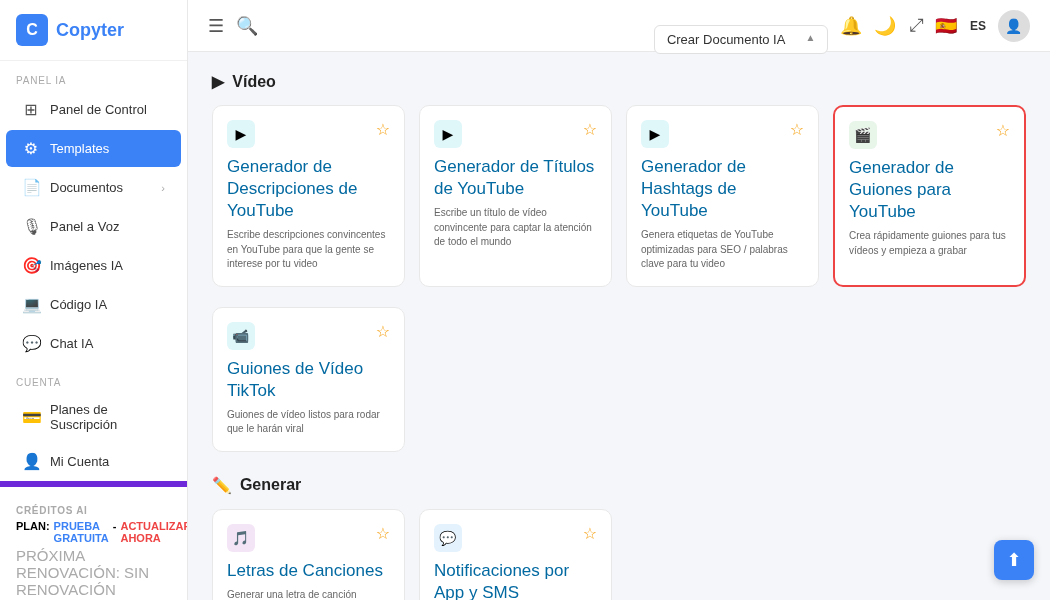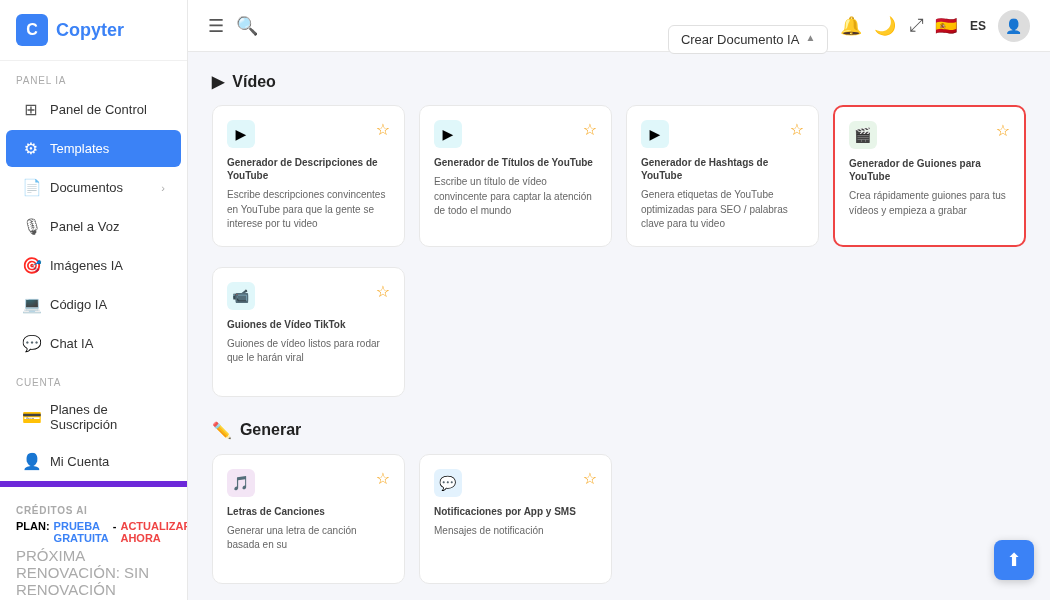--- a/index.html
+++ b/index.html
@@ -86,21 +86,21 @@
       border-bottom: 1px solid #e8e8e8;
       height: 52px;
       display: flex;
       align-items: center;
       padding: 0 20px;
       gap: 12px;
     }
     .topbar-hamburger { font-size: 18px; color: #555; cursor: pointer; }
     .topbar-search { font-size: 18px; color: #555; cursor: pointer; margin-right: auto; }
     .topbar-btn {
-      display: flex; align-items: flex-start; gap: 6px;
+      display: flex; align-items: flex-start; gap: 20px;
       background: #fff; border: 1px solid #e0e0e0; border-radius: 6px;
       padding: 6px 12px; font-size: 13px; cursor: pointer; color: #333; margin-top: 28px;
     }
     .topbar-btn .chevron-up { font-size: 10px; color: #888; }
     .topbar-icon { font-size: 18px; color: #555; cursor: pointer; }
     .flag { font-size: 18px; cursor: pointer; }
     .lang { font-size: 12px; font-weight: 600; color: #333; }
     .avatar {
       width: 32px; height: 32px; border-radius: 50%;
       background: #ddd; display: flex; align-items: center; justify-content: center;
@@ -152,23 +152,23 @@
     .card-type-icon {
       width: 28px; height: 28px;
       background: #e0f7fa;
       border-radius: 6px;
       display: flex; align-items: center; justify-content: center;
       font-size: 14px;
     }
     .star-icon { color: #f59e0b; font-size: 16px; cursor: pointer; }
 
     .card-title {
-      font-size: 10px;
-      font-weight: 700;
-      color: #404040;
+      font-size: 17px;
+      font-weight: 400;
+      color: #0369a1;
       margin-bottom: 6px;
       line-height: 1.3;
     }
     .card-desc {
       font-size: 10px;
       color: #666;
       line-height: 1.45;
     }
 
     .general-section { margin-top: 6px; }

